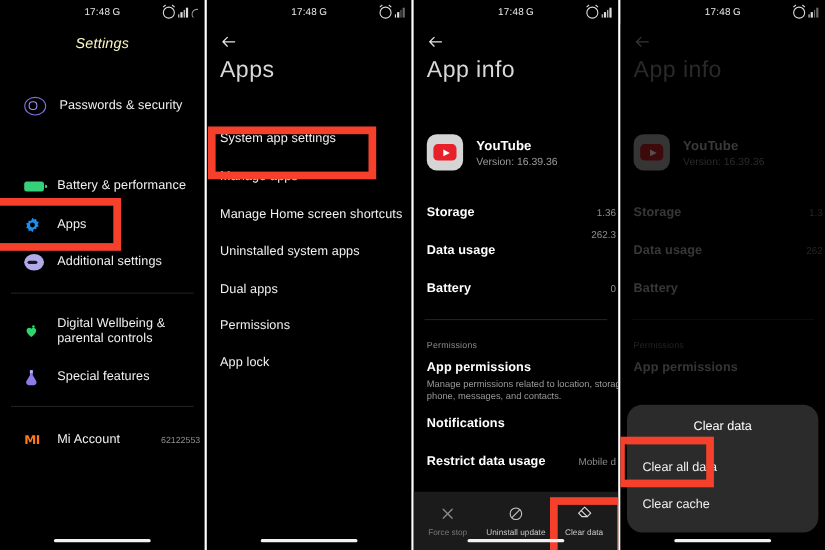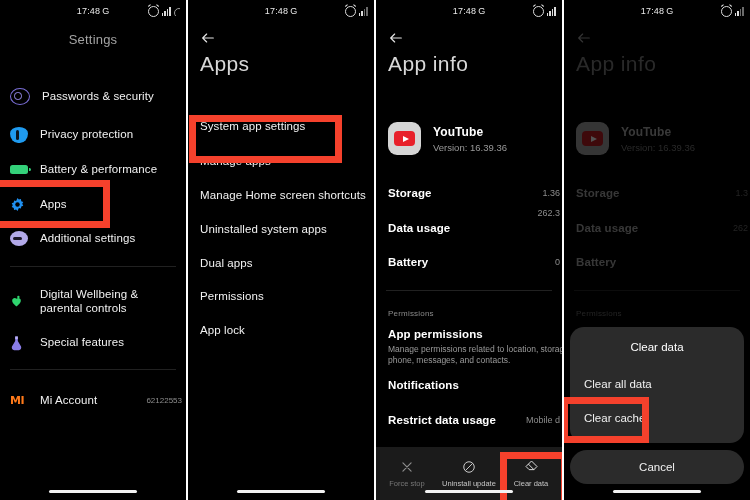--- a/index.html
+++ b/index.html
@@ -24,25 +24,25 @@
   .sig i:nth-child(3){height:6.5px;}
   .sig i:nth-child(4){height:8.5px;}
   .sig.dim i:nth-child(3),.sig.dim i:nth-child(4){background:#6a6a6a;}
   .wifi-part{width:6px;height:9px;overflow:hidden;position:relative;}
   .wifi-part:before{content:"";position:absolute;left:0;top:1px;width:8px;height:8px;border:1.4px solid #9a9a9a;border-radius:50%;}
 
   
   .scr{position:relative;height:478px;}
   .back-arrow{position:absolute;left:11px;top:8px;width:18px;height:16px;cursor:pointer;}
   .back-arrow svg{display:block;}
-  .center-title{text-align:center;color:#a3a3a3;font-size:13px;font-weight:500;padding-top:10px;letter-spacing:.2px;}
+  .center-title{text-align:center;color:#fef9c3;font-size:13px;font-weight:500;padding-top:10px;letter-spacing:.2px;font-style:italic;}
   .big-title{position:absolute;left:12px;top:30px;color:#d8d8d8;font-size:21px;font-weight:300;letter-spacing:.4px;}
 
   .row{position:absolute;left:0;width:100%;display:flex;align-items:center;}
-  .row .ic{width:18px;height:18px;margin-left:10px;margin-right:12px;flex:0 0 18px;position:relative;}
+  .row .ic{width:18px;height:18px;margin-left:22px;margin-right:12px;flex:0 0 18px;position:relative;}
   .row .lbl{color:#f1f1f1;font-size:11.5px;font-weight:500;line-height:13.5px;letter-spacing:.1px;}
   .row .rval{position:absolute;right:4px;color:#8d8d8d;font-size:8px;white-space:nowrap;}
 
   .plain{position:absolute;left:12px;color:#f2f2f2;font-size:11.5px;font-weight:500;letter-spacing:.1px;}
 
   .divider{position:absolute;left:10px;right:10px;height:1px;background:#212121;}
 
   
   .redbox{position:absolute;border:7px solid #f5412c;box-sizing:border-box;pointer-events:none;}
 
@@ -122,24 +122,20 @@
     </div>
 
     <div class="scr">
       <div class="center-title">Settings</div>
 
       <div class="row" style="top:66px">
         <span class="ic ic-fingerprint"></span>
         <span class="lbl">Passwords &amp; security</span>
       </div>
 
-      <div class="row" style="top:105px">
-        <span class="ic ic-shield"></span>
-        <span class="lbl">Privacy protection</span>
-      </div>
 
       <div class="row" style="top:141px">
         <span class="ic ic-battery"></span>
         <span class="lbl">Battery &amp; performance</span>
       </div>
 
       <div class="row" style="top:175px">
         <span class="ic ic-gear">
           <svg width="15" height="15" viewBox="0 0 24 24">
               <path fill="#1f8fef" d="M12 1.5l2.2 2.6 3.3-.9.5 3.4 3.2 1.2-1.6 3 1.6 3-3.2 1.2-.5 3.4-3.3-.9L12 22.5l-2.2-2.6-3.3.9-.5-3.4L2.8 16l1.6-3-1.6-3 3.2-1.2.5-3.4 3.3.9z"></path>
@@ -365,21 +361,20 @@
       <div class="item-h" style="top:306px;color:#8b8b8b">App permissions</div>
 
       <div class="dimmer"></div>
 
       <div class="sheet">
         <div class="sheet-main">
           <div class="sheet-title">Clear data</div>
           <div class="sheet-opt">Clear all data</div>
           <div class="sheet-opt">Clear cache</div>
         </div>
-        <div class="sheet-cancel">Cancel</div>
       </div>
 
       <div class="redbox" style="left:-3px;top:375px;width:88px;height:46px"></div>
       <div class="home-ind"></div>
     </div>
   </div>
 
 </div>
 
 </body></html>

